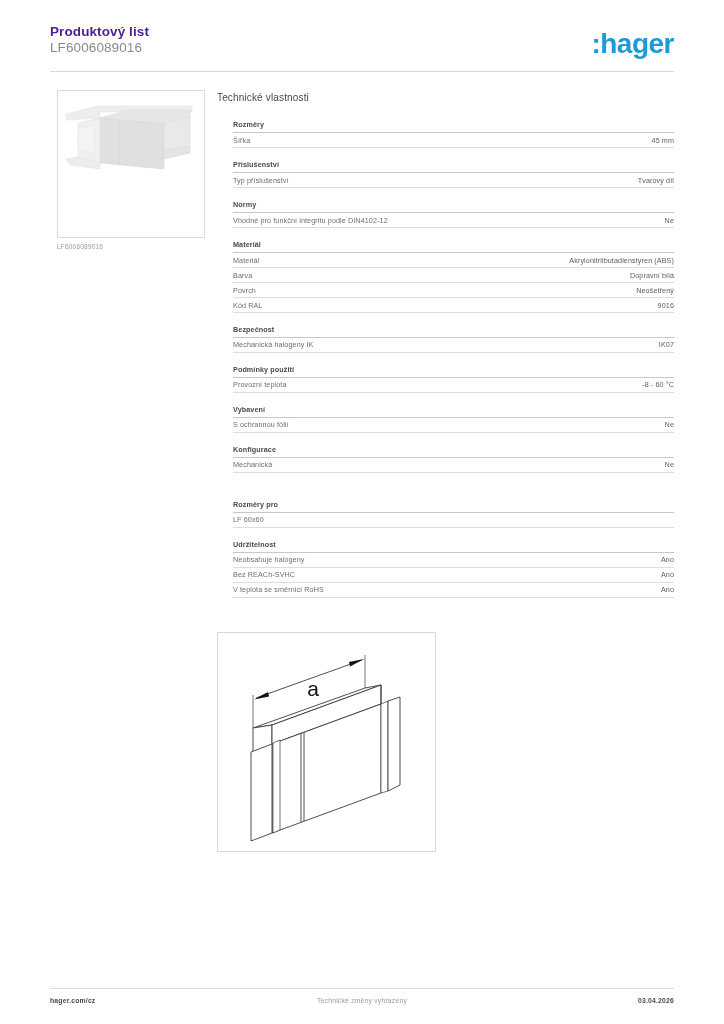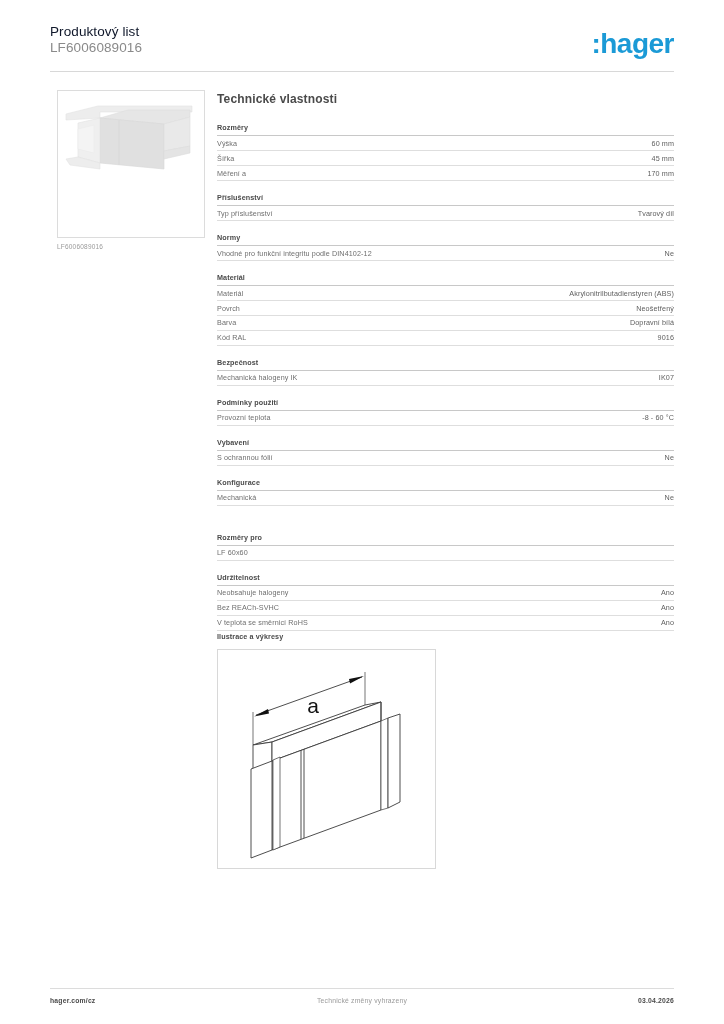--- a/index.html
+++ b/index.html
@@ -19,22 +19,22 @@
   
   .header {
     position: absolute;
     left: 50px;
     top: 24px;
     width: 624px;
     height: 48px;
   }
   .header-title {
     font-size: 13.5px;
-    font-weight: normal;
-    color: #0f172a;
+    font-weight: bold;
+    color: #4c1d95;
     letter-spacing: 0.1px;
     line-height: 16px;
   }
   .header-subtitle {
     font-size: 13.5px;
     font-weight: normal;
     color: #8a8a8a;
     letter-spacing: 0.1px;
     line-height: 16px;
   }
@@ -79,27 +79,27 @@
   }
 
   
   .specs {
     position: absolute;
     left: 217px;
     top: 92px;
     width: 457px;
   }
   .specs-title {
-    font-size: 12px;
-    font-weight: bold;
+    font-size: 10px;
+    font-weight: normal;
     color: #4a4a4a;
     letter-spacing: 0.15px;
     margin-bottom: 17px;
   }
-  .group { margin-bottom: 0; }
+  .group { margin-bottom: 0; margin-left: 16px; }
   .group-title {
     font-size: 7.2px;
     font-weight: bold;
     color: #4a4a4a;
     letter-spacing: 0.1px;
     padding-bottom: 3px;
     border-bottom: 1px solid #c8c8c8;
   }
   .group-gap { height: 12px; }
   .group-gap-big { height: 27px; }
@@ -212,31 +212,23 @@
   </svg>
 </div>
 <div class="product-caption">LF6006089016</div>
 
 <div class="specs">
   <div class="specs-title">Technické vlastnosti</div>
   <div id="groups-container">
       <div class="group">
         <div class="group-title">Rozměry</div>
         <div class="row">
-          <span class="row-label">Výška</span>
-          <span class="row-value">60 mm</span>
-        </div>
-        <div class="row">
           <span class="row-label">Šířka</span>
           <span class="row-value">45 mm</span>
         </div>
-        <div class="row">
-          <span class="row-label">Měření a</span>
-          <span class="row-value">170 mm</span>
-        </div>
       </div>
       <div class="group-gap"></div>
       <div class="group">
         <div class="group-title">Příslušenství</div>
         <div class="row">
           <span class="row-label">Typ příslušenství</span>
           <span class="row-value">Tvarový díl</span>
         </div>
       </div>
       <div class="group-gap"></div>
@@ -248,28 +240,28 @@
         </div>
       </div>
       <div class="group-gap"></div>
       <div class="group">
         <div class="group-title">Materiál</div>
         <div class="row">
           <span class="row-label">Materiál</span>
           <span class="row-value">Akrylonitrilbutadienstyren (ABS)</span>
         </div>
         <div class="row">
+          <span class="row-label">Barva</span>
+          <span class="row-value">Dopravní bílá</span>
+        </div>
+        <div class="row">
           <span class="row-label">Povrch</span>
           <span class="row-value">Neošetřený</span>
         </div>
         <div class="row">
-          <span class="row-label">Barva</span>
-          <span class="row-value">Dopravní bílá</span>
-        </div>
-        <div class="row">
           <span class="row-label">Kód RAL</span>
           <span class="row-value">9016</span>
         </div>
       </div>
       <div class="group-gap"></div>
       <div class="group">
         <div class="group-title">Bezpečnost</div>
         <div class="row">
           <span class="row-label">Mechanická halogeny IK</span>
           <span class="row-value">IK07</span>
@@ -320,21 +312,20 @@
         </div>
         <div class="row">
           <span class="row-label">V teplota se směrnicí RoHS</span>
           <span class="row-value">Ano</span>
         </div>
       </div>
     </div>
 </div>
 
 <div class="drawing-section">
-  <div class="drawing-title">Ilustrace a výkresy</div>
   <div class="drawing-box">
     <svg class="drawing-svg" width="217" height="218" viewBox="0 0 217 218">
       <g fill="none" stroke="#3a3a3a" stroke-width="0.9" stroke-linejoin="miter">
 
         <line x1="35" y1="62" x2="35" y2="95" stroke="#3a3a3a" stroke-width="0.7"></line>
 
         <line x1="147" y1="22" x2="147" y2="55" stroke="#3a3a3a" stroke-width="0.7"></line>
 
         <line x1="38" y1="65" x2="144" y2="27" stroke="#3a3a3a" stroke-width="0.9"></line>
 

